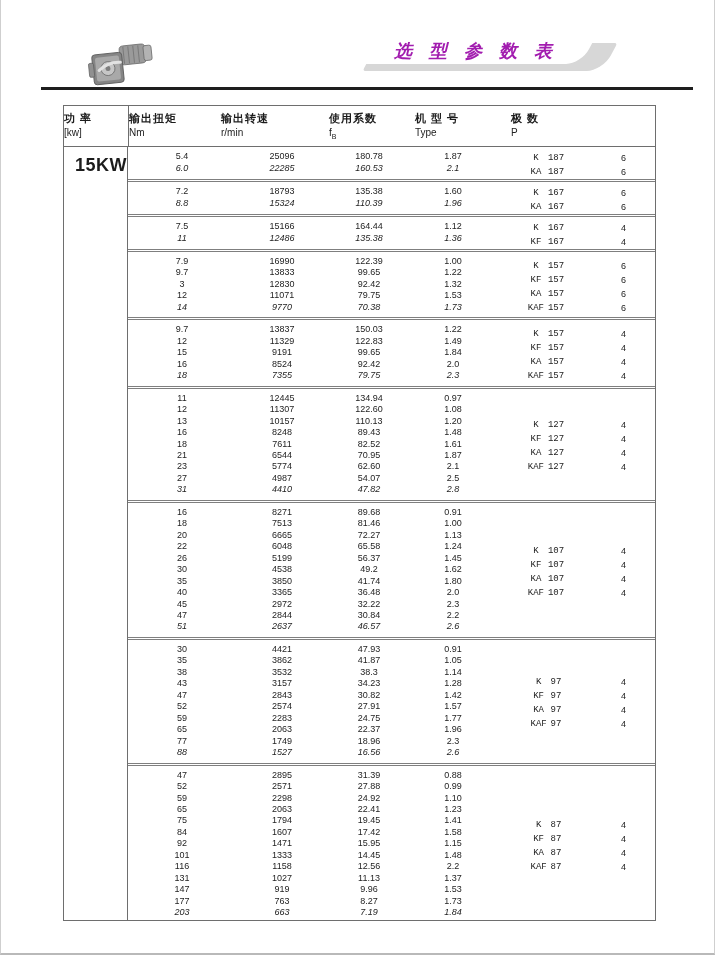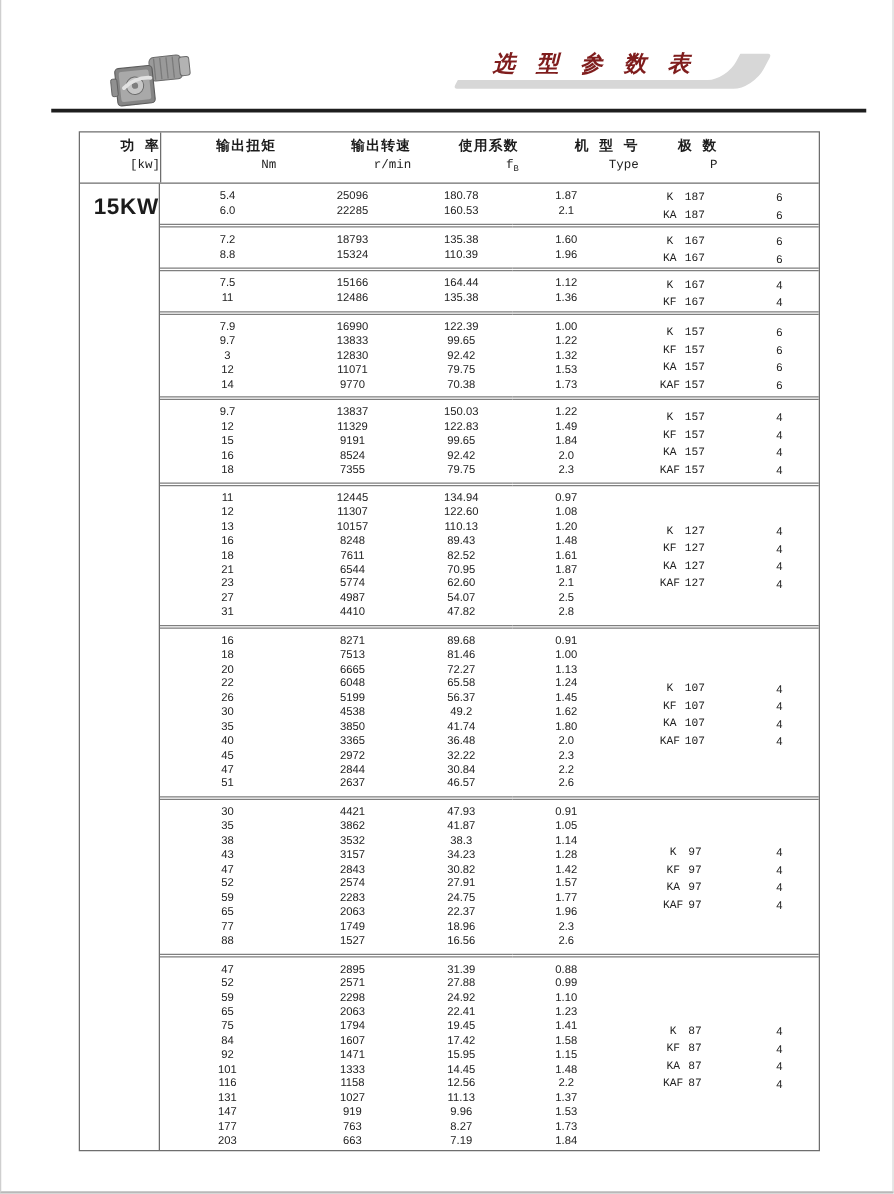--- a/index.html
+++ b/index.html
@@ -28,54 +28,54 @@
   .banner-face {
     position: absolute; left: 4px; top: 0px; width: 228px; height: 26px;
     background: #ffffff;
     border-radius: 15px 3px 15px 3px;
     transform: skewX(-28deg);
   }
   .banner-title {
     position: absolute; left: 0; top: 1px; width: 240px;
     text-align: center;
     font-size: 18px; font-weight: bold; font-style: italic;
-    letter-spacing: 6px; color: #7f1d1d;
+    letter-spacing: 6px; color: #a21caf;
   }
   .top-rule { position: absolute; left: 40px; top: 87px; width: 652px; height: 3px; background: #1e1e1e; }
 
   
   .sel-table {
     position: absolute; left: 62px; top: 105px; width: 593px;
     border: 1px solid #6e6e6e;
     box-sizing: border-box;
     background: #fff;
   }
   .head-row { display: flex; border-bottom: 1px solid #6e6e6e; height: 40px; }
-  .head-cell { box-sizing: border-box; text-align: right; padding-top: 5px; font-family: Liberation Mono, monospace; }
+  .head-cell { box-sizing: border-box; text-align: left; padding-top: 5px; }
   .head-cn { font-size: 11px; font-weight: 600; letter-spacing: 1px; line-height: 15px; }
   .head-en { font-size: 10px; line-height: 14px; color: #222; }
   .head-power { width: 65px; border-right: 1px solid #6e6e6e; }
   .w-rpm { width: 108px; } .w-nm { width: 92px; } .w-i { width: 82px; }
   .w-fb { width: 86px; } .w-type { width: 96px; } .w-p { width: 63px; }
   sub.fb-sub { font-size: 7px; }
 
   .body-row { display: flex; }
   .power-cell {
     width: 65px; border-right: 1px solid #6e6e6e; box-sizing: border-box;
     text-align: right; padding-top: 8px;
     font-size: 18px; font-weight: bold; letter-spacing: 0.5px;
   }
   table.params { border-collapse: collapse; table-layout: fixed; width: 527px; }
   table.params td {
     padding: 0; text-align: center; vertical-align: middle;
     font-size: 9px; line-height: 11.4px; color: #232323;
     white-space: nowrap;
   }
   tbody.group tr:first-child td { padding-top: 4px; }
-  tbody.group tr:last-child  td { padding-bottom: 4px; }
+  tbody.group tr:last-child  td { padding-bottom: 4px; font-style: italic; }
   tbody.group + tbody.group tr:first-child td { border-top: 3px double #7f7f7f; }
   td.c-type { text-align: left; padding-left: 24px; font-family: Liberation Mono, monospace; }
   .type-line { line-height: 14px; }
   .type-line .series { display: inline-block; width: 24px; }
   .pole-line { line-height: 14px; }
 </style>
 </head>
 <body>
 
 <div class="page">

